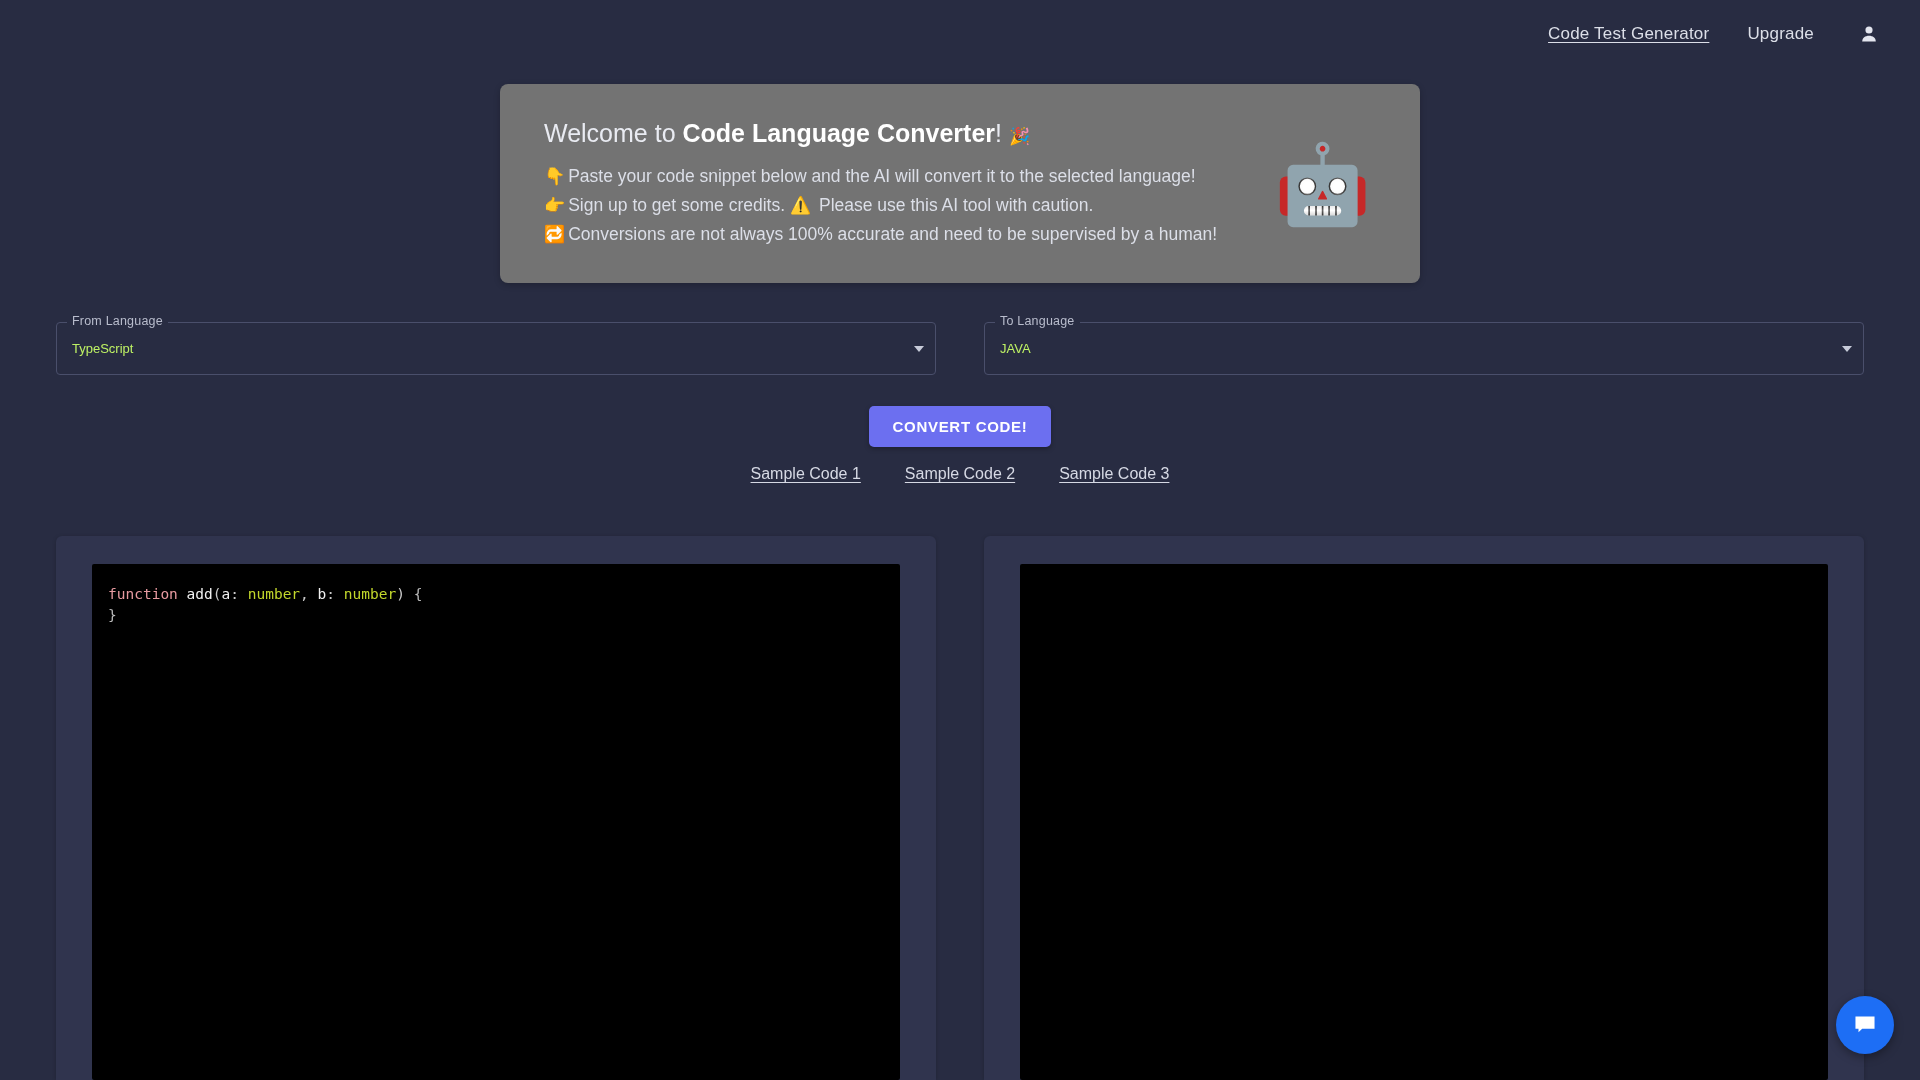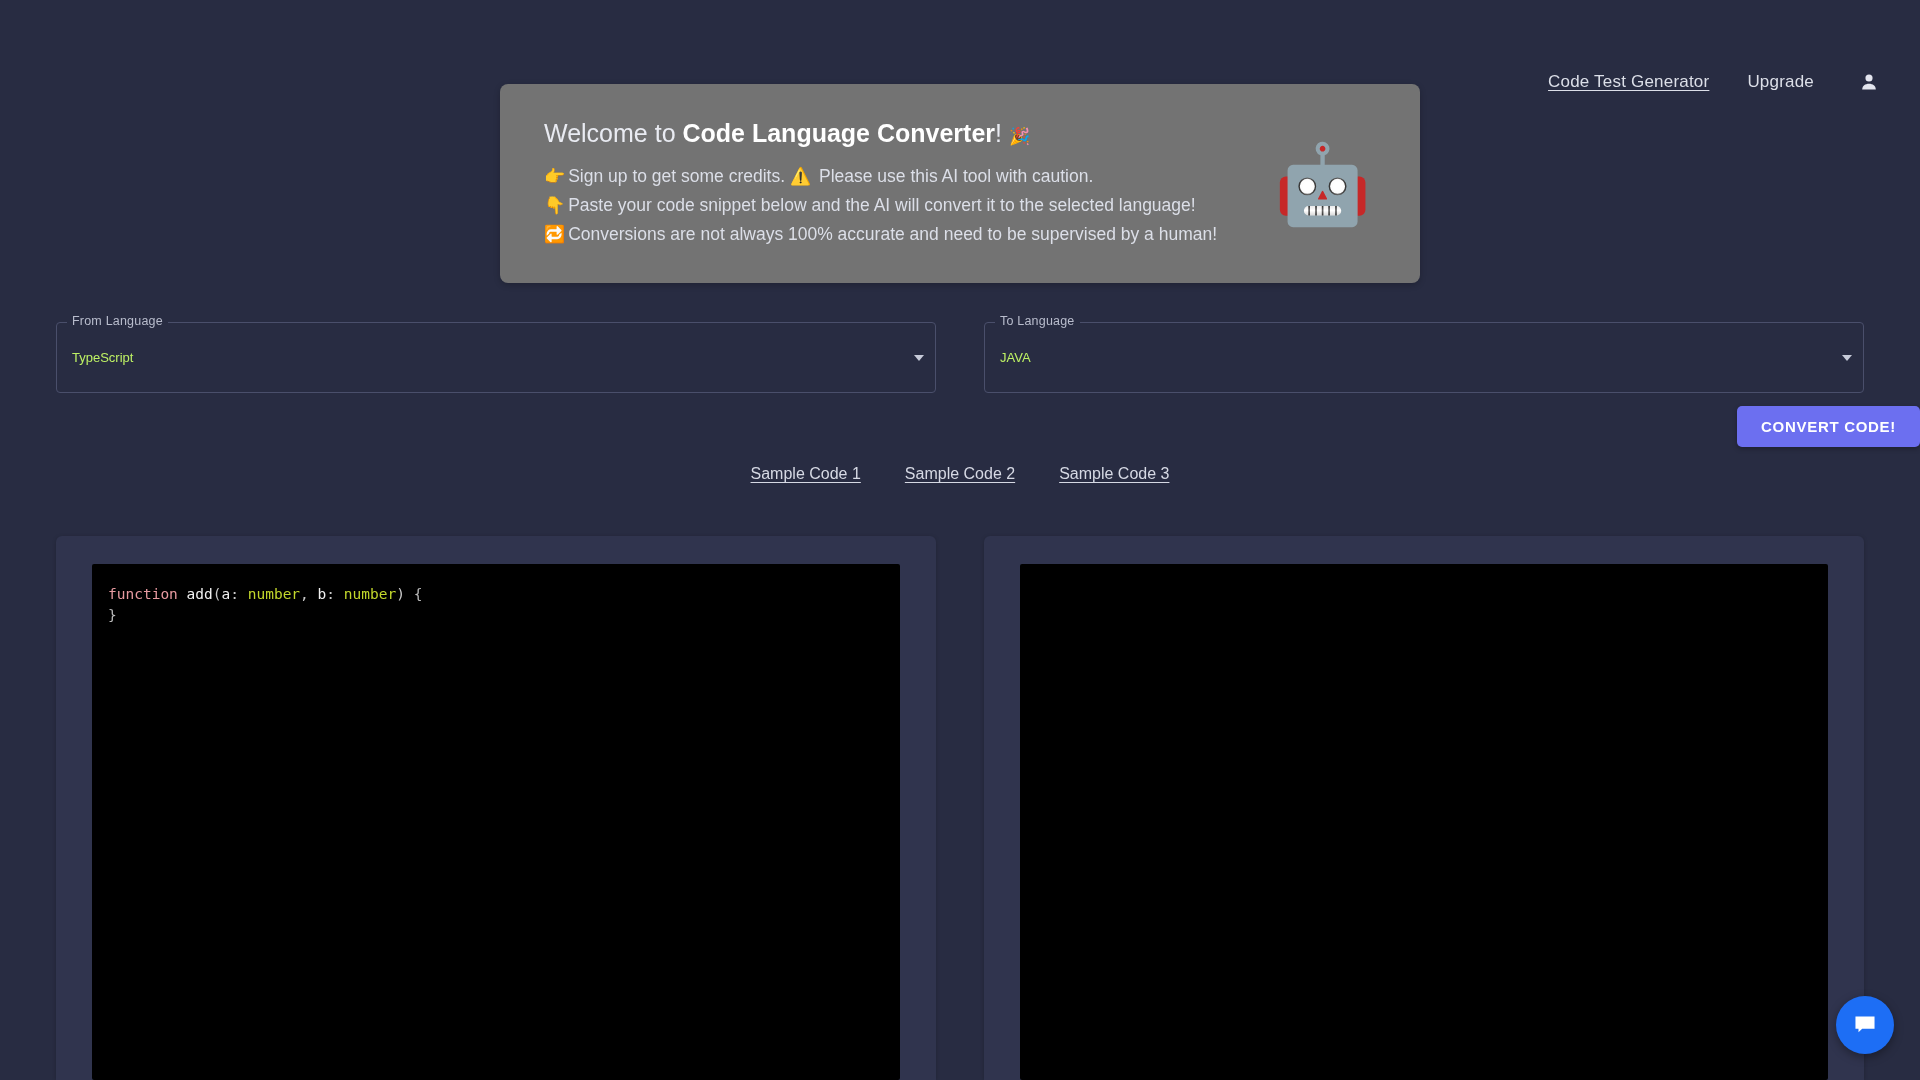--- a/index.html
+++ b/index.html
@@ -15,21 +15,20 @@
   
   .header {
     position: absolute;
     top: 0; left: 0;
     width: 1920px; height: 68px;
     display: flex;
     align-items: center;
     justify-content: flex-end;
     padding-right: 24px;
     background: #282c42;
-    margin-top: 48px;
   }
   .header-link {
     color: #dcdfe8;
     font-size: 17px;
     letter-spacing: 0.2px;
     margin-right: 38px;
     text-decoration: none;
     cursor: pointer;
     white-space: nowrap;
   }
@@ -88,21 +87,21 @@
     position: absolute;
     left: 0; top: 322px;
     width: 1920px;
     display: flex;
     padding: 0 56px;
     gap: 48px;
   }
   .select-wrap {
     position: relative;
     flex: 1;
-    height: 71px;
+    height: 53px;
   }
   .select-box {
     position: absolute;
     inset: 0;
     border: 1px solid #4a4f6b;
     border-radius: 4px;
     background: transparent;
     cursor: pointer;
   }
   .select-legend {
@@ -134,21 +133,21 @@
     border-top: 6px solid #c7cbd9;
     z-index: 2;
     cursor: pointer;
   }
 
   
   .convert-wrap {
     position: absolute;
     left: 0; top: 406px;
     width: 1920px;
-    display: flex; justify-content: flex-end;
+    display: flex; justify-content: center;
   }
   .convert-btn {
     background: #6c6ff0;
     color: #ffffff;
     border: none;
     border-radius: 5px;
     font-family: "Liberation Sans", sans-serif;
     font-size: 15px;
     font-weight: 700;
     letter-spacing: 0.7px;
@@ -243,23 +242,23 @@
       <circle cx="12" cy="7.6" r="3.9"></circle>
       <path d="M4.6 20.2c0-3.9 3.3-6.2 7.4-6.2s7.4 2.3 7.4 6.2z"></path>
     </svg>
   </div>
 </div>
 
 <div class="welcome-card">
   <div class="welcome-text">
     <h1 class="welcome-title"><span>Welcome to </span><b>Code Language Converter</b><span>! </span><span class="emoji">🎉</span></h1>
 
+    <p class="welcome-line"><span class="emoji">👇</span><span>Paste your code snippet below and the AI will convert it to the selected language!</span></p>
+
     <p class="welcome-line"><span class="emoji">👉</span><span>Sign up to get some credits. </span><span class="emoji">⚠️</span><span> Please use this AI tool with caution.</span></p>
-
-    <p class="welcome-line"><span class="emoji">👇</span><span>Paste your code snippet below and the AI will convert it to the selected language!</span></p>
 
     <p class="welcome-line"><span class="emoji">🔁</span><span>Conversions are not always 100% accurate and need to be supervised by a human!</span></p>
   </div>
   <div class="robot-img">🤖</div>
 </div>
 
 <div class="select-row">
 
   <div class="select-wrap">
     <div class="select-box"></div>

